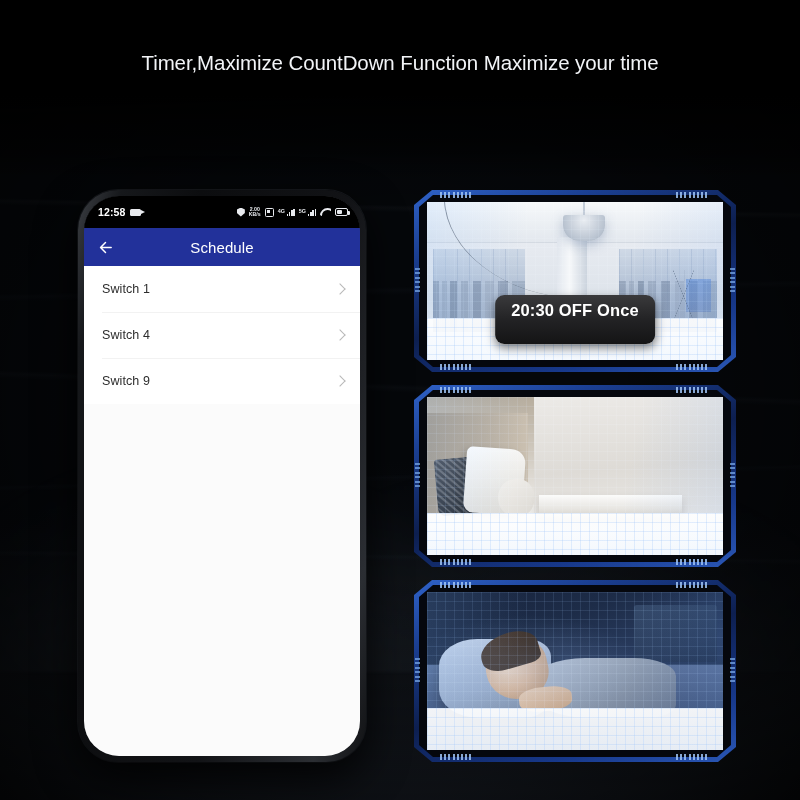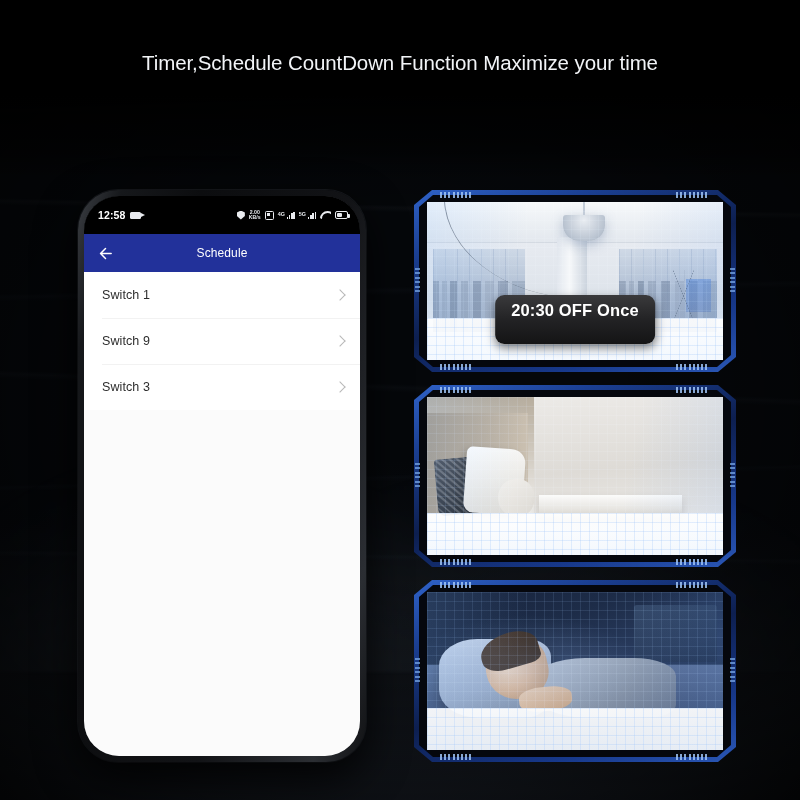--- a/index.html
+++ b/index.html
@@ -92,21 +92,21 @@
   .phone-inner {
     width: 100%; height: 100%;
     border-radius: 35px;
     background: #000;
     overflow: hidden;
     position: relative;
     box-shadow: inset 0 0 0 1.5px #43474d, inset 0 0 0 3px #0a0b0c;
   }
 
   .statusbar {
-    height: 38px;
+    height: 32px;
     background: #000;
     display: flex; align-items: center;
     padding: 0 12px 0 14px;
     color: #fff;
   }
   .sb-time {
     font-size: 10.5px; font-weight: 600; letter-spacing: .1px;
     color: #fff;
   }
   .sb-cam {
@@ -170,21 +170,21 @@
   }
   .back-btn {
     position: absolute; left: 10px; top: 50%; transform: translateY(-50%);
     width: 22px; height: 22px;
     display: flex; align-items: center; justify-content: center;
     cursor: pointer;
   }
   .back-btn svg { width: 17px; height: 17px; display:block; }
   .appbar-title {
     width: 100%; text-align: center;
-    color: #fff; font-size: 12px; font-weight: 500; letter-spacing: .1px;
+    color: #fff; font-size: 15px; font-weight: 500; letter-spacing: .1px;
   }
 
   .app-body { background: #fbfbfb; height: calc(100% - 63px); }
   .list { background: #ffffff; }
   .list-item {
     height: 46px;
     display: flex; align-items: center;
     padding: 0 16px 0 18px;
     background: #fff;
     cursor: pointer;
@@ -454,21 +454,21 @@
 
 <div id="stage">
 
   <div class="bg-base"></div>
   <div class="bg-ridge"></div>
   <div class="bg-streaks"></div>
   <div class="bg-vignette"></div>
   <div class="bg-topfade"></div>
 
   <div class="heading-wrap">
-    <div class="subtitle">Timer,Schedule CountDown Function Maximize your time</div>
+    <div class="subtitle">Timer,Maximize CountDown Function Maximize your time</div>
   </div>
 
   <div class="phone">
     <div class="phone-inner">
 
       <div class="statusbar">
         <span class="sb-time">12:58</span>
         <span class="sb-cam"></span>
 
         <span class="sb-right">
@@ -514,26 +514,26 @@
 
       <div class="app-body">
         <div class="list">
 
           <div class="list-item">
             <span class="list-label">Switch 1</span>
             <span class="chev"></span>
           </div>
 
           <div class="list-item">
-            <span class="list-label">Switch 9</span>
+            <span class="list-label">Switch 4</span>
             <span class="chev"></span>
           </div>
 
           <div class="list-item">
-            <span class="list-label">Switch 3</span>
+            <span class="list-label">Switch 9</span>
             <span class="chev"></span>
           </div>
 
         </div>
       </div>
 
     </div>
   </div>
 
   <div class="cards">

